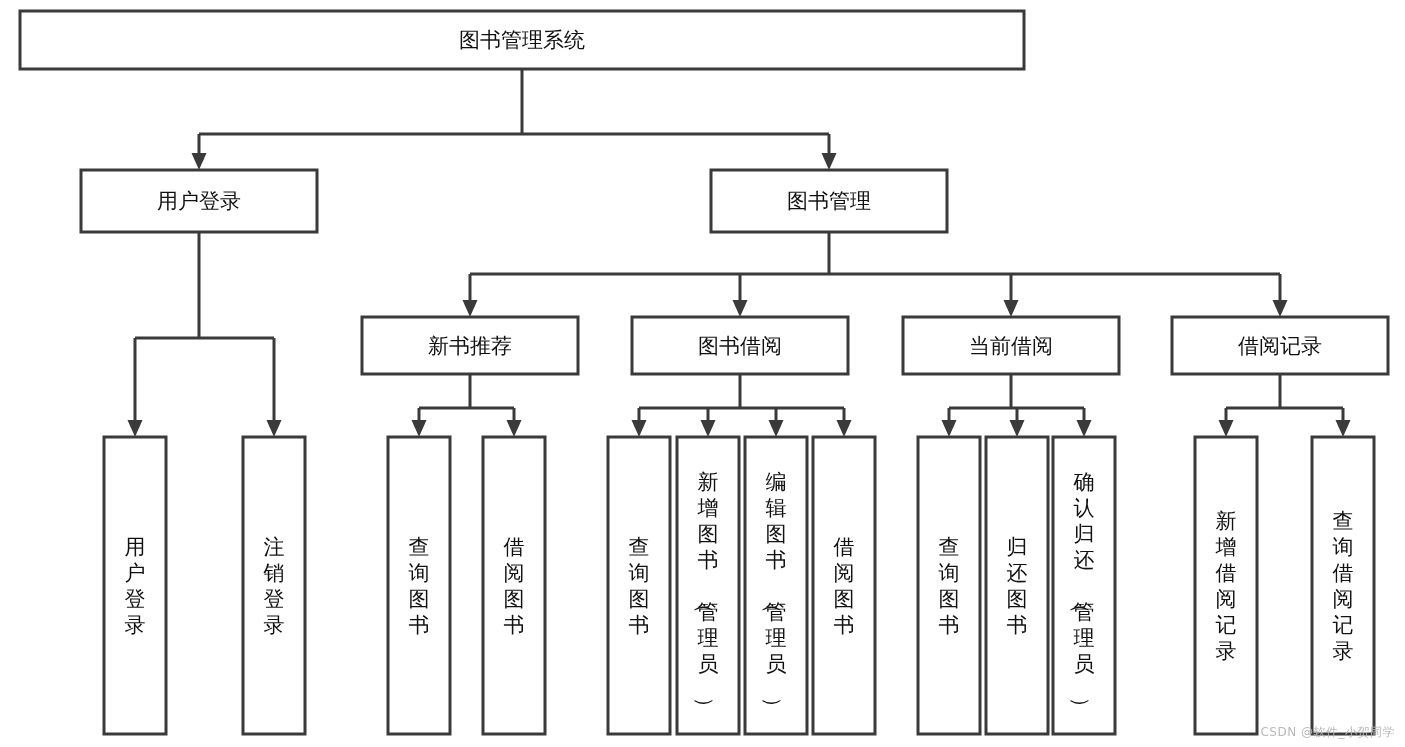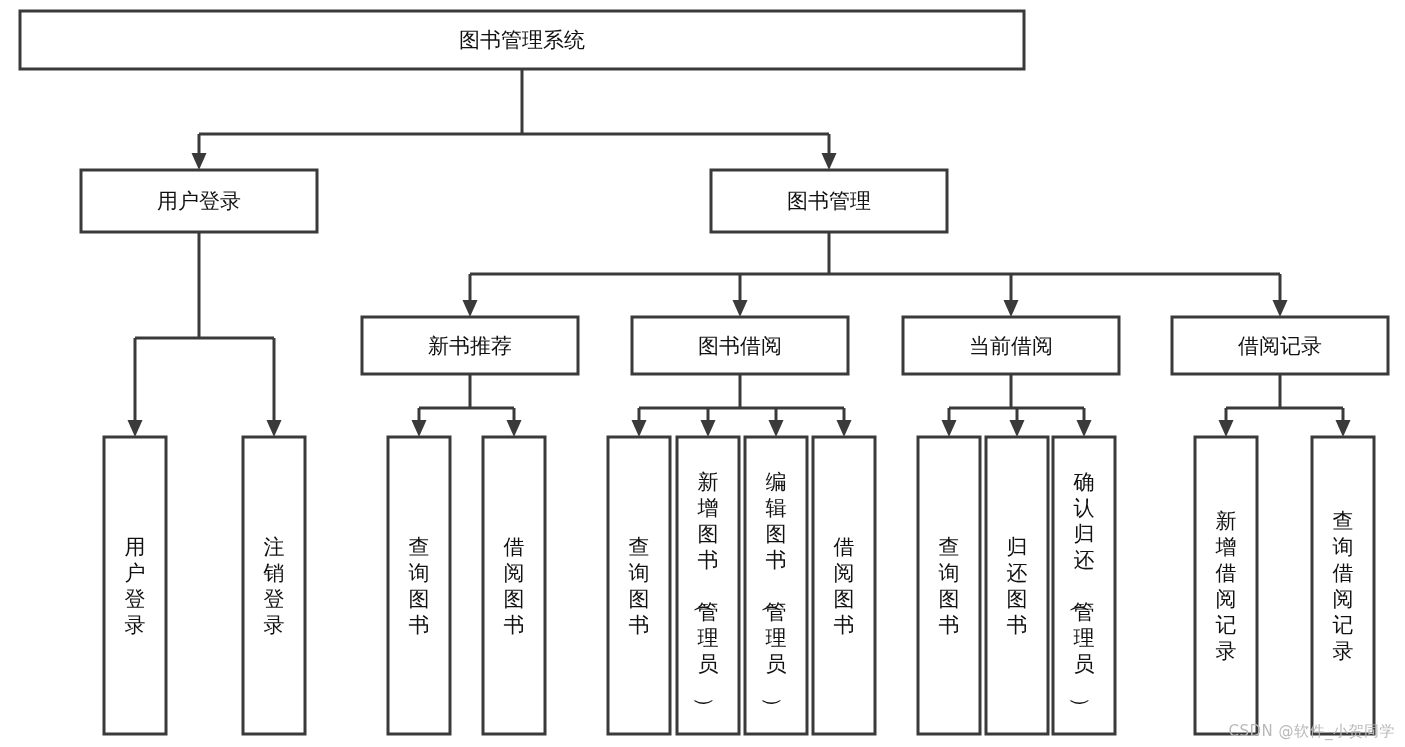--- a/index.html
+++ b/index.html
@@ -57,21 +57,21 @@
     font-family: "DejaVu Sans", "Liberation Sans", sans-serif;
     font-size: 21px;
     fill: #111111;
     text-anchor: middle;
   }
   .watermark {
     position: absolute;
     right: 10px;
     bottom: 6px;
     font-family: "DejaVu Sans", "Liberation Sans", sans-serif;
-    font-size: 15px;
+    font-size: 12px;
     color: #b9b9b9;
     letter-spacing: 0.5px;
     white-space: nowrap;
   }
 </style>
 </head>
 <body>
 
 <div id="diagram-root">
   <svg class="flow" viewBox="0 0 1405 747" xmlns="http://www.w3.org/2000/svg">

